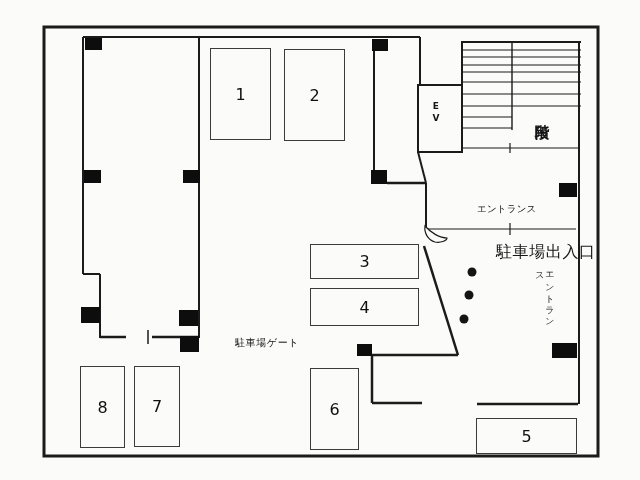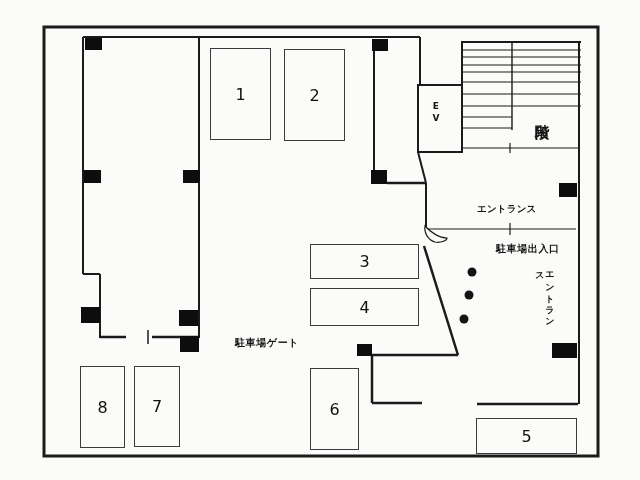--- a/index.html
+++ b/index.html
@@ -9,29 +9,29 @@
     font-family:"DejaVu Sans","Liberation Sans",sans-serif;
     color:#161616;
   }
   .plan-svg{position:absolute;left:0;top:0;}
   .space-box{
     position:absolute;border:1.5px solid #3b3b3b;background:transparent;
     display:flex;align-items:center;justify-content:center;
     font-size:16px;font-weight:500;color:#0f0f0f;
   }
   .jp-label{
-    position:absolute;font-size:10px;font-weight:700;color:#151515;
+    position:absolute;font-size:10px;font-weight:400;color:#151515;
     white-space:nowrap;line-height:1.1;
     font-family:"DejaVu Sans","Liberation Sans",sans-serif;
   }
   .vert{
     writing-mode:vertical-rl;text-orientation:upright;white-space:normal;
   }
   .lbl-entrance-top{left:477px;top:204px;font-size:9.5px;letter-spacing:0.2px;}
-  .lbl-exit{left:496px;top:243px;font-size:10px;letter-spacing:0.6px;}
+  .lbl-exit{left:496px;top:243px;font-size:16px;letter-spacing:0.6px;}
   .lbl-gate{left:235px;top:337px;font-size:10px;letter-spacing:0.6px;text-align:center;}
   .lbl-entrance-side{left:534px;top:266px;font-size:9px;letter-spacing:1px;height:66px;}
   .lbl-stairs{left:533px;top:112px;font-size:14.5px;letter-spacing:1.5px;height:36px;font-weight:600;}
   .lbl-ev{left:430px;top:101px;font-size:9px;letter-spacing:2px;height:28px;font-weight:600;}
 </style>
 </head>
 <body>
 
 <div class="page">
 

